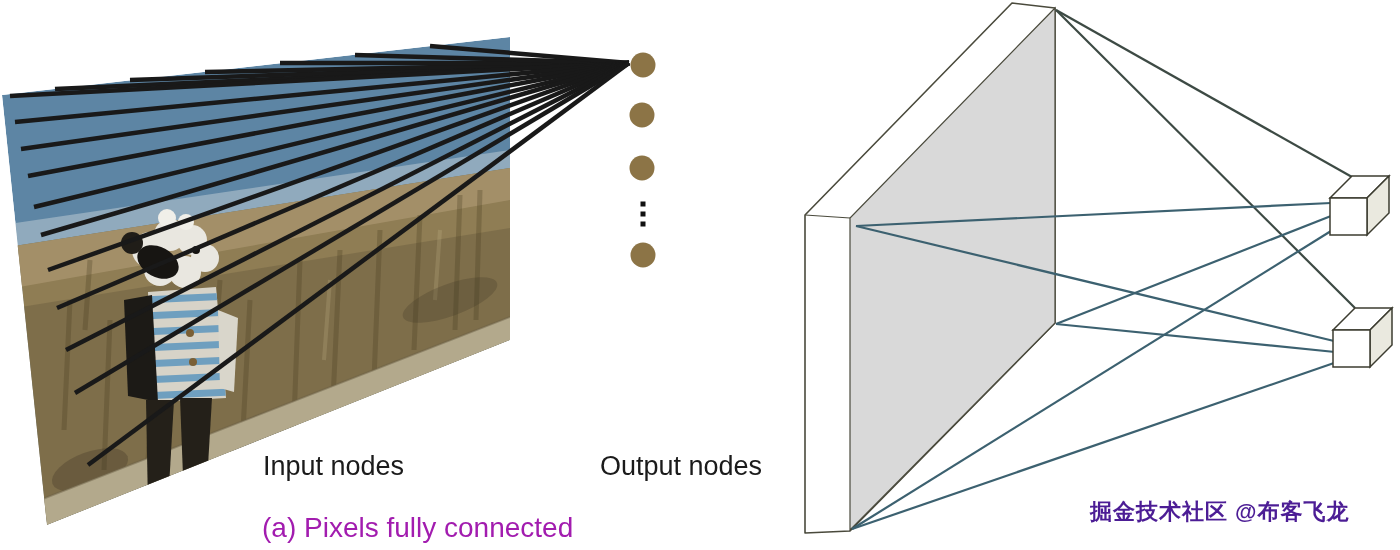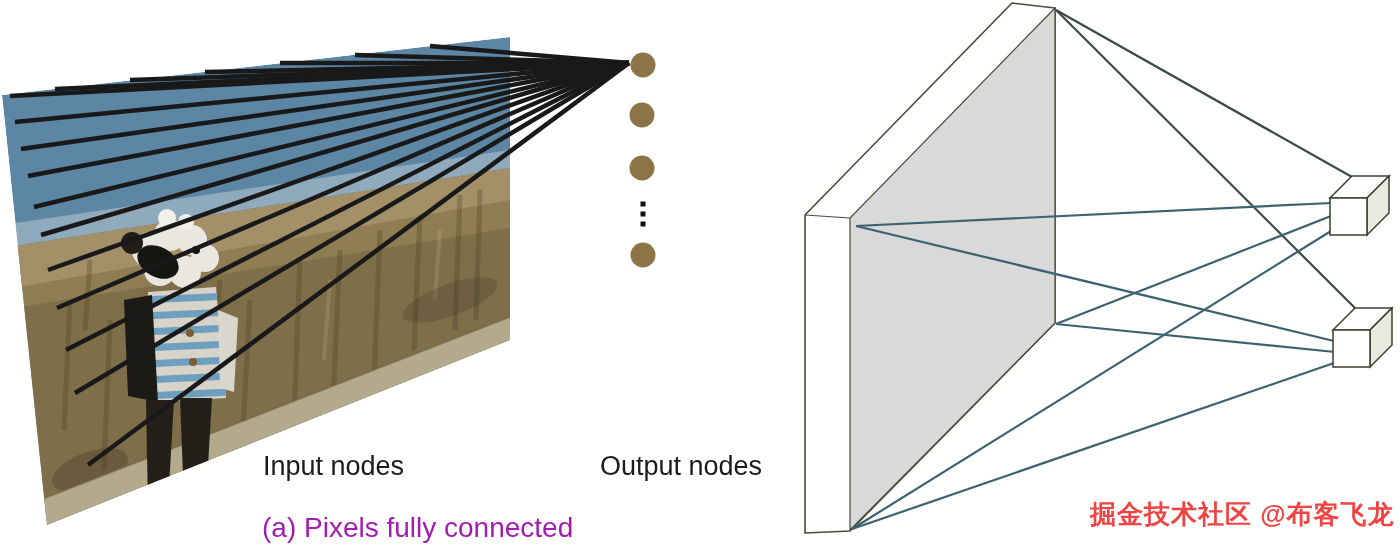--- a/index.html
+++ b/index.html
@@ -6,22 +6,22 @@
   .stage{position:relative;width:1400px;height:550px;background:#ffffff;overflow:hidden;
          font-family:"Liberation Sans",sans-serif;}
   .stage svg{position:absolute;left:0;top:0;}
   .lbl{position:absolute;color:#1b1b1b;font-size:27px;white-space:nowrap;}
   .lbl-input{left:263px;top:451px;}
   .lbl-output{left:600px;top:451px;}
   .cap{position:absolute;color:#a21caf;font-size:28px;white-space:nowrap;}
   .cap-a{left:262px;top:512px;}
   .cap-b{left:948px;top:512px;z-index:1;}
   .watermark{position:absolute;left:1090px;top:497px;z-index:2;
-    font-size:26px;font-weight:bold;letter-spacing:1px;white-space:nowrap;
-    color:#ef4444;
+    font-size:22px;font-weight:bold;letter-spacing:1px;white-space:nowrap;
+    color:#4c1d95;
     text-shadow:2px 2px 0 #ffffff,3px 3px 0 rgba(255,255,255,.85),-1px -1px 0 rgba(255,255,255,.6);}
   .streak{stroke:#45391f;stroke-width:5;opacity:.28;}
   .streak2{stroke:#cdbd90;stroke-width:4;opacity:.22;}
 </style>
 </head>
 <body>
 
 <div class="stage">
 
   <svg width="1400" height="550" viewBox="0 0 1400 550">

